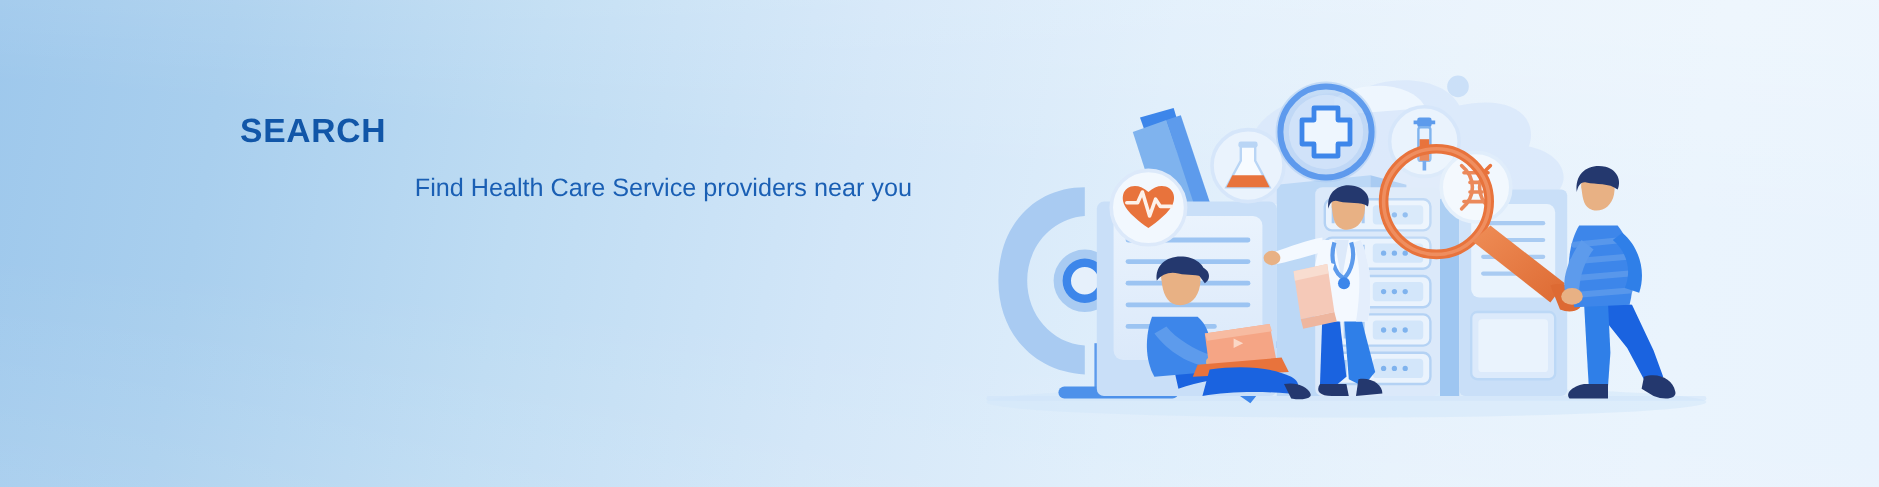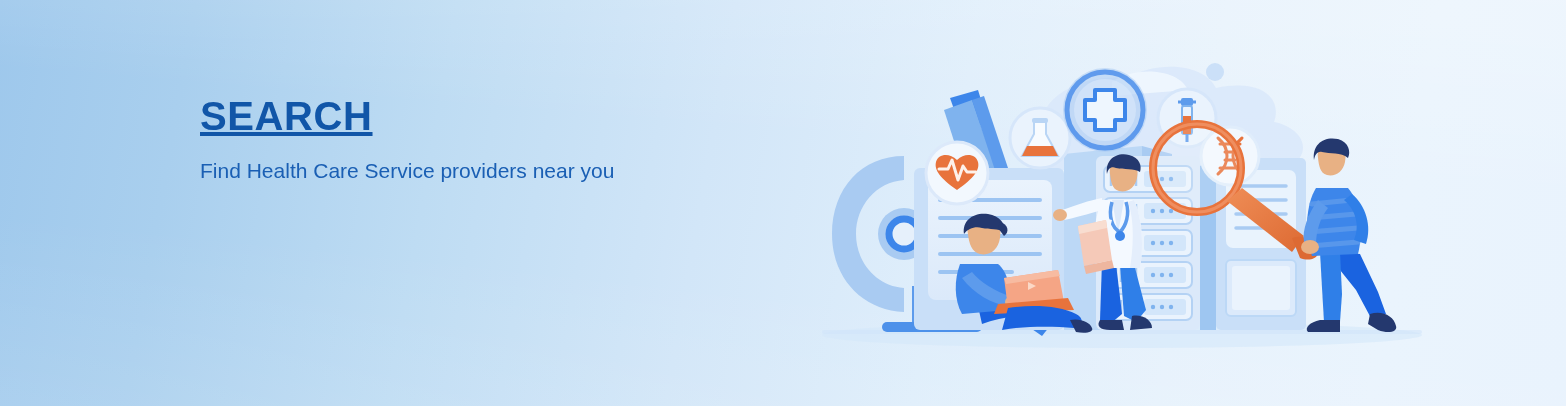--- a/index.html
+++ b/index.html
@@ -38,33 +38,33 @@
 
   
   .text-block {
     position: absolute;
     left: 200px;
     top: 92px;
     width: 560px;
   }
   .headline {
     margin: 0;
-    font-size: 40px;
+    font-size: 28px;
     font-weight: bold;
     letter-spacing: 0.6px;
     color: #1156a8;
     line-height: 1.2;
-    text-decoration: underline;
   }
   .subline {
     margin: 14px 0 0 0;
     font-size: 21px;
     font-weight: normal;
     color: #1a5fb4;
     line-height: 1.62;
+    text-align: right;
   }
   .subline span { display: block; }
 
   
   .illustration {
     position: absolute;
     left: 812px;
     top: 38px;
     width: 620px;
     height: 330px;

